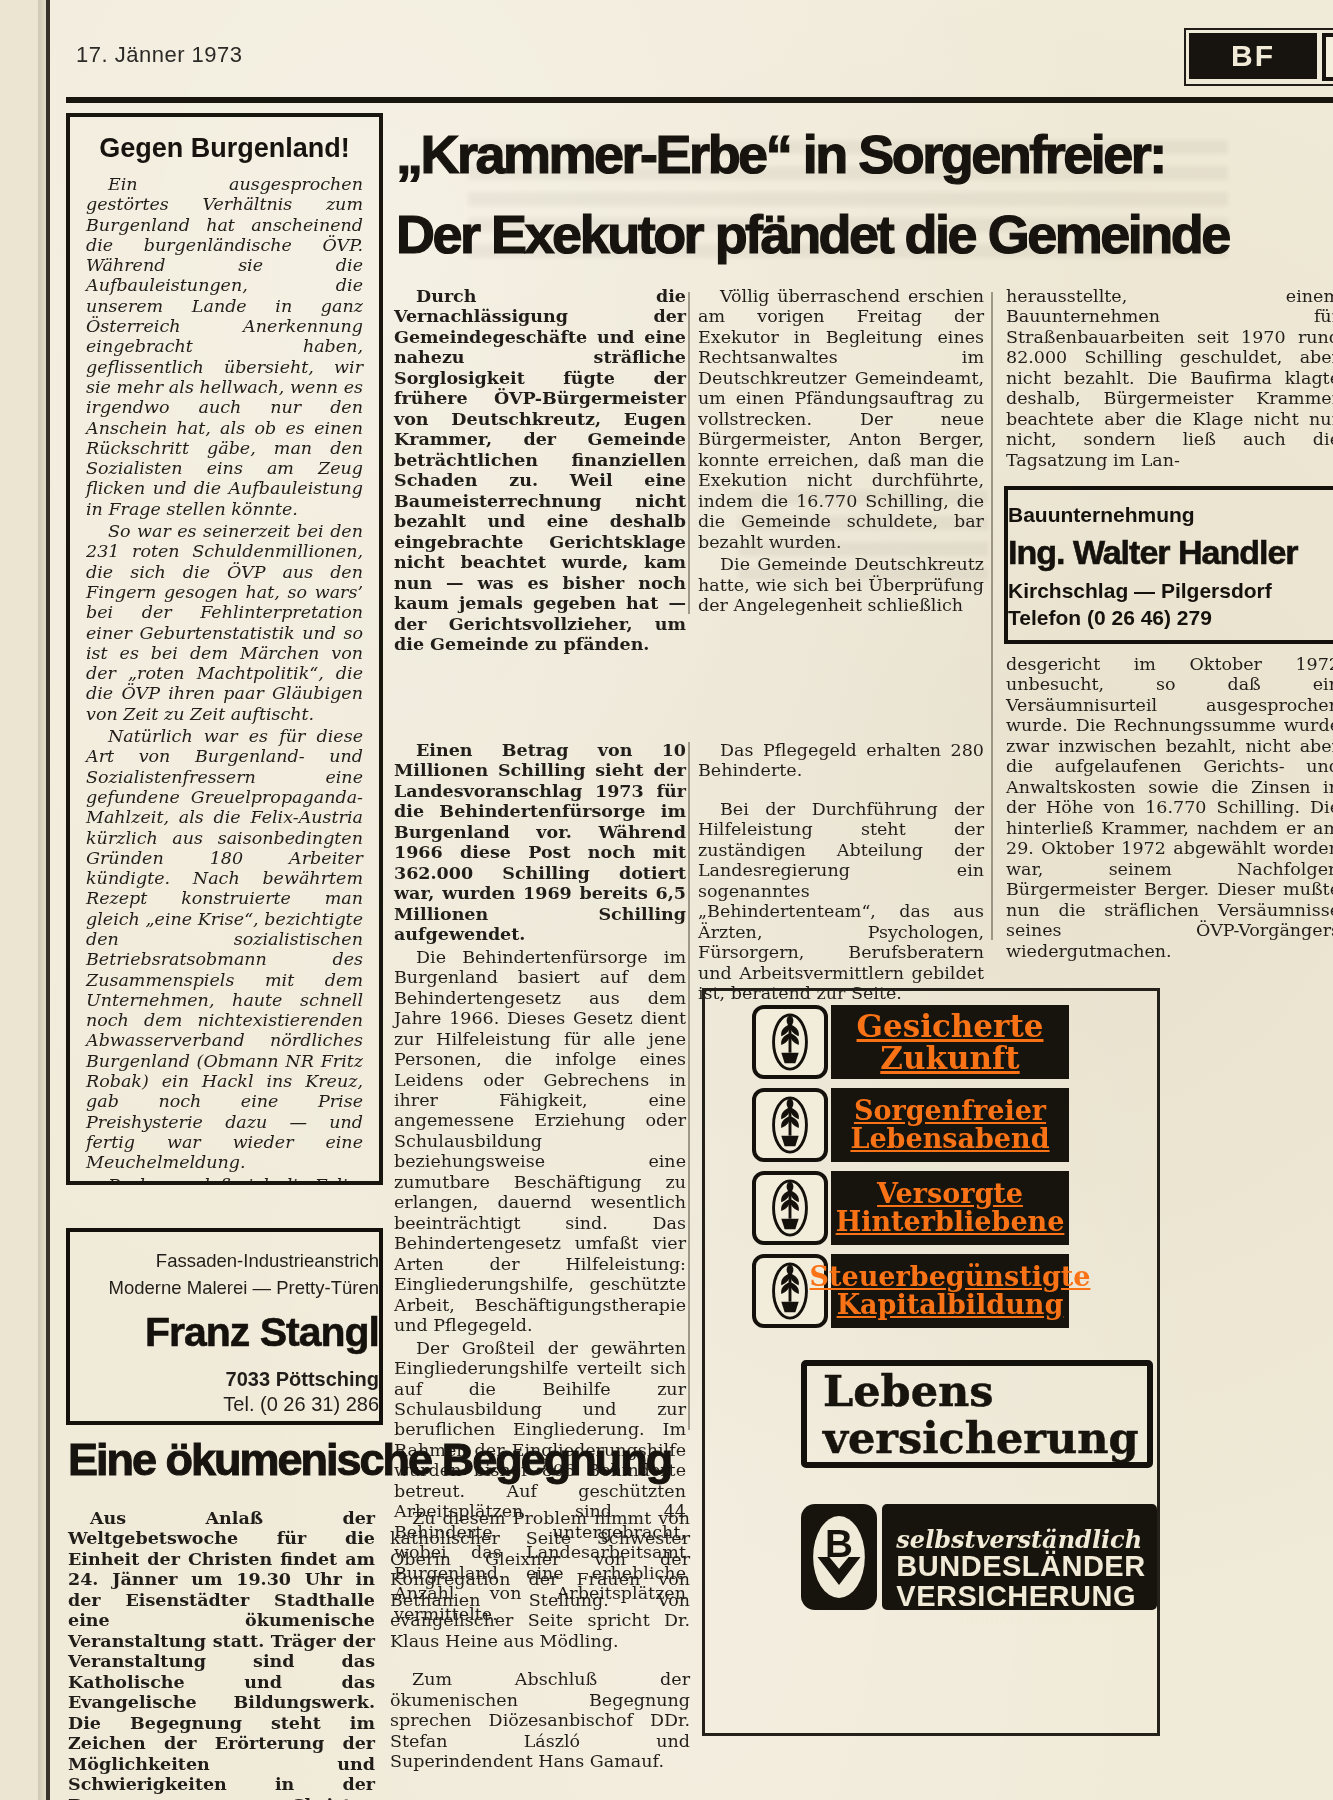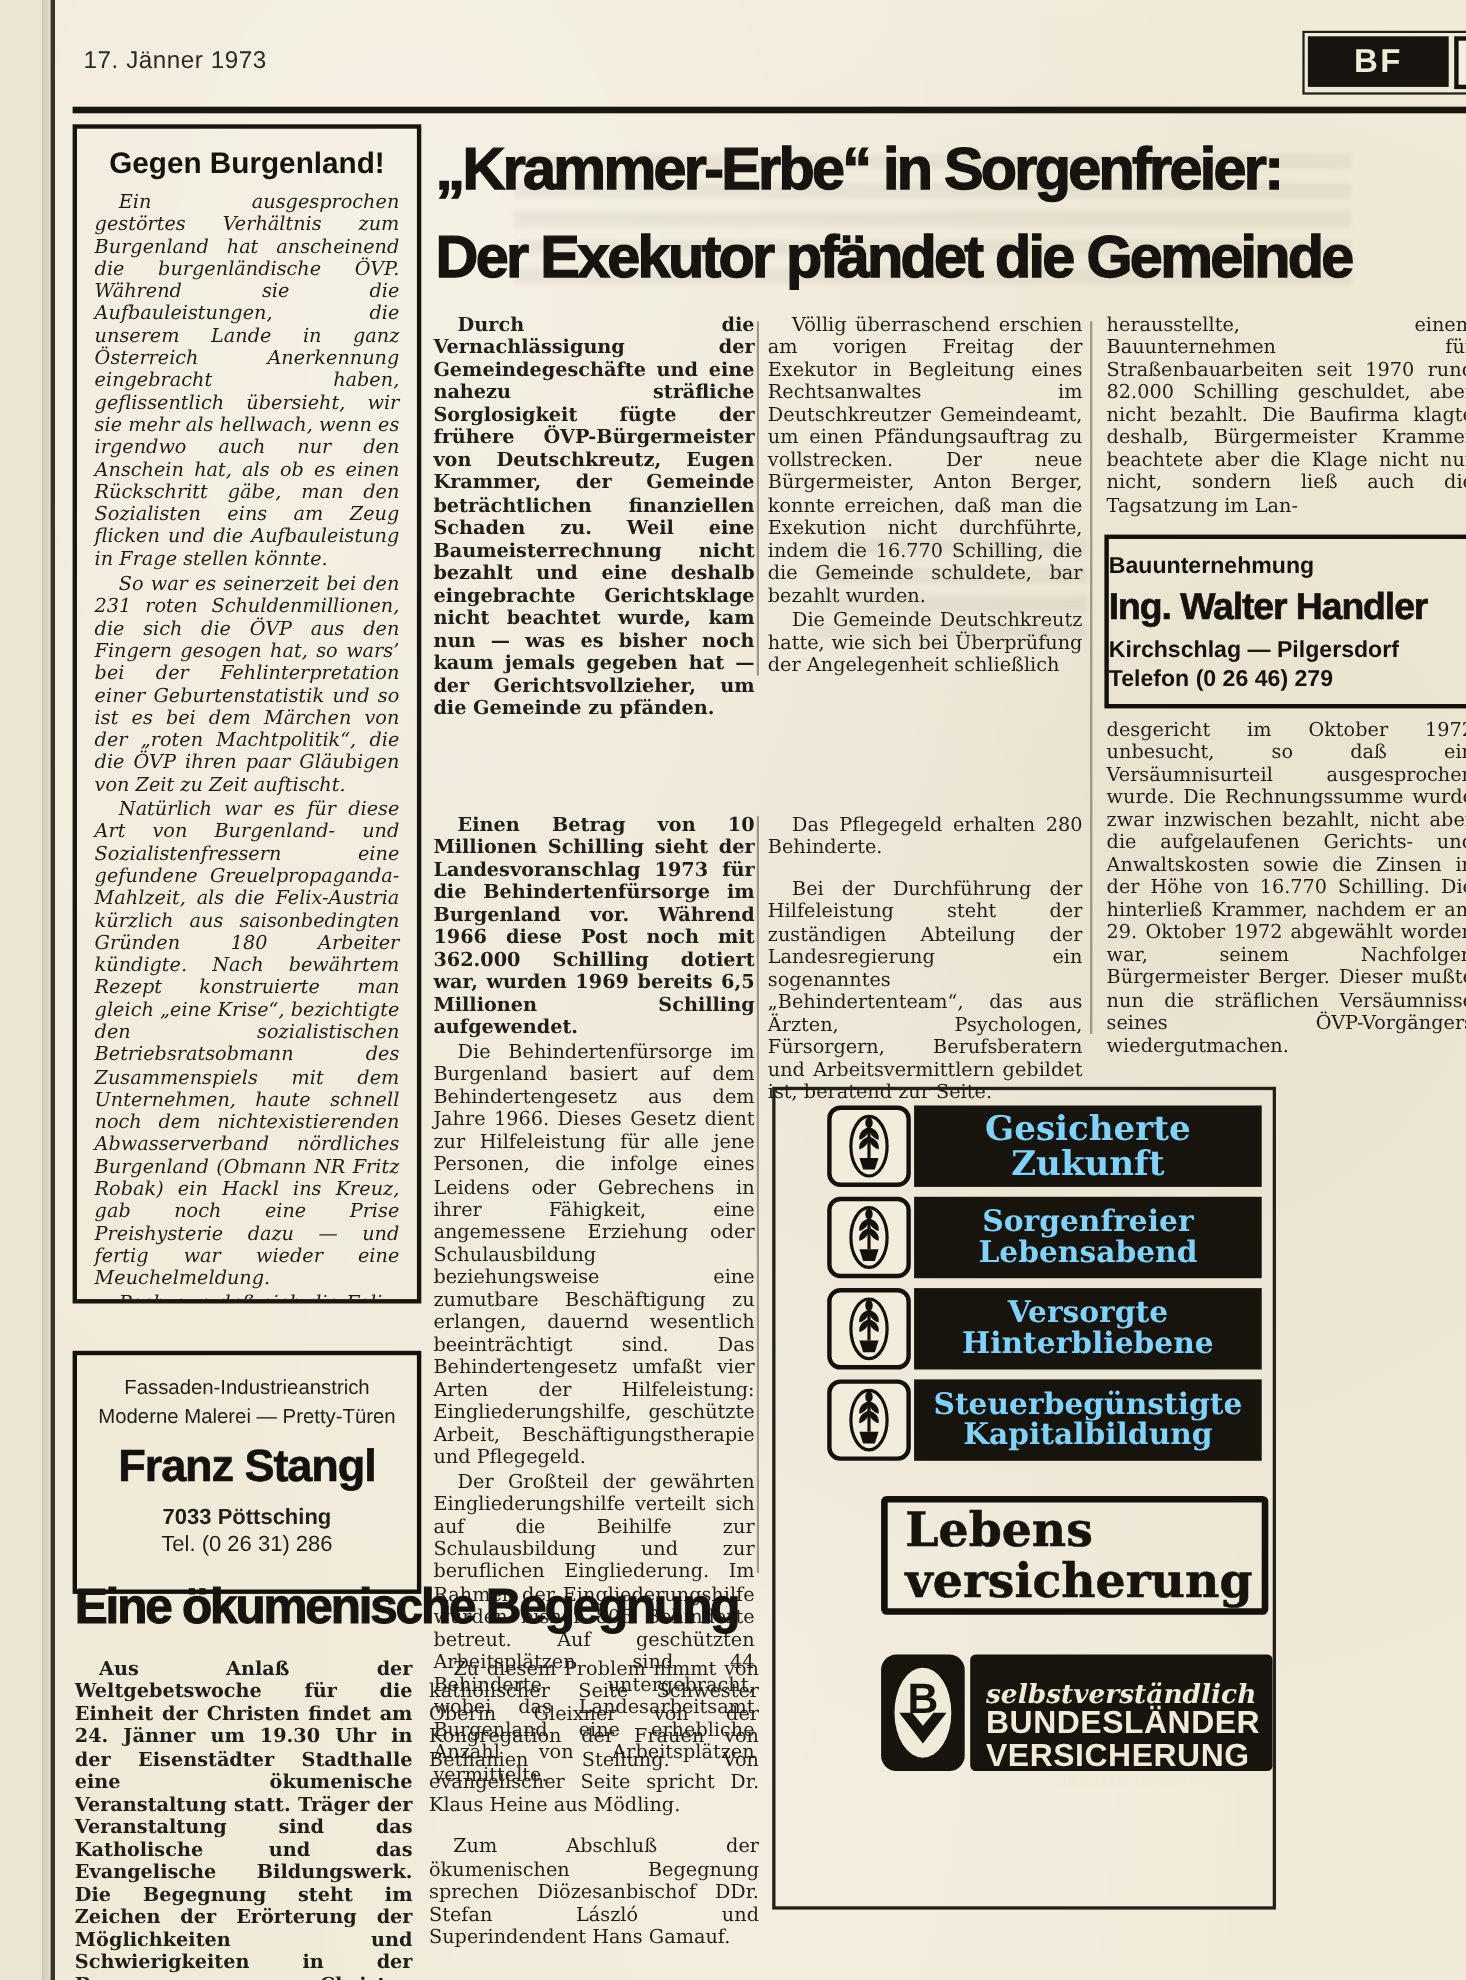--- a/index.html
+++ b/index.html
@@ -44,22 +44,22 @@
   .lead{font-weight:bold;}
 
   
   .left-box{position:absolute;left:28px;top:113px;width:317px;height:1072px;
     border:4px solid #19160f;box-sizing:border-box;padding:14px 16px 0 16px;overflow:hidden;}
   .left-box h2{margin:2px 0 10px 0;text-align:center;font-family:"Liberation Sans",sans-serif;
     font-weight:bold;font-size:27px;color:#17130e;}
   .left-box .body-text{font-style:italic;font-size:17.5px;line-height:1.16;}
 
   
-  .stangl{position:absolute;left:28px;top:1228px;width:317px;height:221px;
-    border:4px solid #14110c;box-sizing:border-box;text-align:center;overflow:hidden;}
+  .stangl{position:absolute;left:28px;top:1228px;width:317px;height:197px;
+    border:4px solid #14110c;box-sizing:border-box;text-align:right;overflow:hidden;}
   .stangl .l1{margin-top:18px;font-family:"Liberation Sans",sans-serif;font-size:18.5px;}
   .stangl .l2{margin-top:5px;font-family:"Liberation Sans",sans-serif;font-size:18.5px;}
   .stangl .name{margin-top:10px;font-family:"Liberation Sans",sans-serif;font-weight:bold;
     font-size:41px;letter-spacing:-1px;color:#15110c;-webkit-text-stroke:.6px #15110c;}
   .stangl .addr{margin-top:12px;font-family:"Liberation Sans",sans-serif;font-weight:bold;font-size:20px;}
   .stangl .tel{margin-top:2px;font-family:"Liberation Sans",sans-serif;font-size:20px;}
 
   
   .main-headline{position:absolute;left:358px;top:114px;width:975px;
     font-family:"Liberation Sans",sans-serif;font-weight:bold;color:#17130e;}
@@ -90,23 +90,23 @@
     -webkit-text-stroke:1px #17130e;}
   .w-col1{left:356px;top:740px;width:292px;}
   .w-col2{left:660px;top:740px;width:286px;}
 
   
   .ins{position:absolute;left:664px;top:988px;width:458px;height:748px;
     border:3px solid #24201a;box-sizing:border-box;padding:14px 0 0 47px;overflow:hidden;}
   .ben-row{display:flex;gap:3px;margin-bottom:9px;}
   .ben-icon{width:76px;height:74px;border:4px solid #14110c;border-radius:12px;
     box-sizing:border-box;display:flex;align-items:center;justify-content:center;background:#f2ecda;}
-  .ben-bar{width:316px;height:74px;background:#17130d;color:#7dd3fc;
+  .ben-bar{width:238px;height:74px;background:#17130d;color:#f97316;
     display:flex;align-items:center;justify-content:center;text-align:center;
-    font-weight:bold;font-size:27px;line-height:1.04;padding:0 6px;box-sizing:border-box;}
+    font-weight:bold;font-size:27px;line-height:1.04;padding:0 6px;box-sizing:border-box;text-decoration:underline;}
   .ben-bar.big{font-size:31px;}
   .product-box{margin-left:49px;margin-top:32px;width:352px;height:108px;
     border:6px solid #14110c;border-radius:5px;box-sizing:border-box;
     padding:2px 0 0 16px;font-weight:bold;font-size:43px;line-height:1.1;color:#17130d;
     -webkit-text-stroke:.5px #17130d;}
   .logo-row{margin-left:49px;margin-top:36px;display:flex;gap:5px;}
   .logo-tile{width:78px;height:106px;background:#17130d;border-radius:14px;
     display:flex;align-items:center;justify-content:center;}
   .company-box{width:280px;height:106px;background:#17130d;border-radius:5px;color:#f1ead6;
     box-sizing:border-box;padding:24px 10px 0 14px;}

